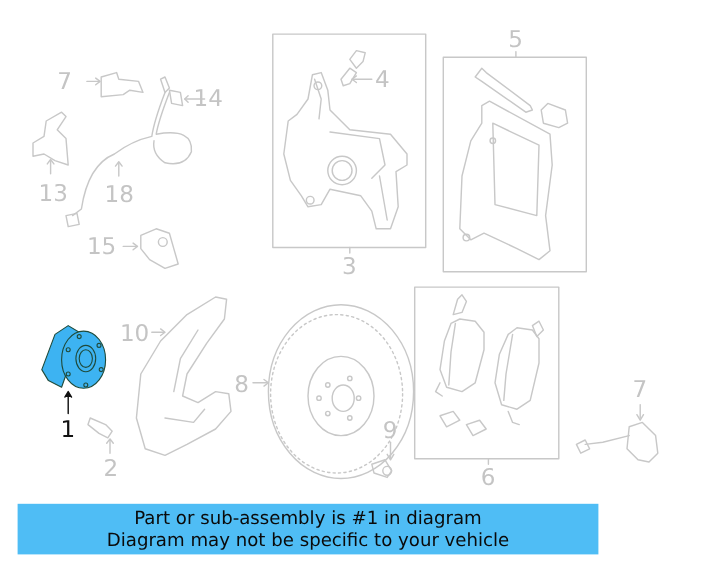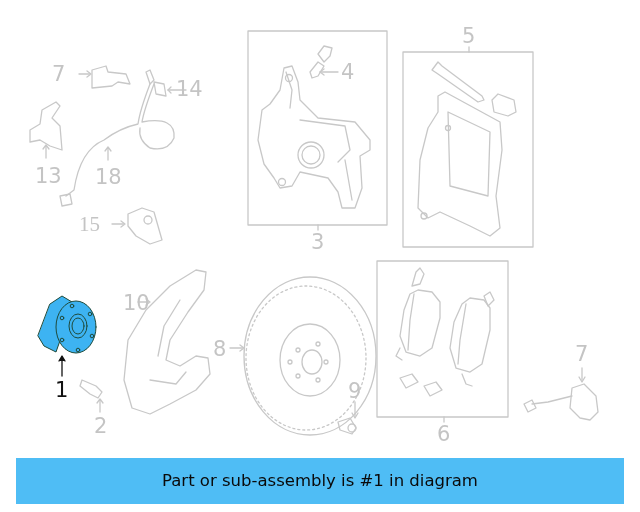--- a/index.html
+++ b/index.html
@@ -1,20 +1,20 @@
 <!DOCTYPE html>
 <html><head>
 <meta charset="utf-8">
 <style>
   html,body{margin:0;padding:0;background:#ffffff;}
   body{width:640px;height:512px;position:relative;overflow:hidden;font-family:"DejaVu Sans",sans-serif;}
   #diagram{position:absolute;left:0;top:0;width:640px;height:512px;}
   .callout{position:absolute;font-family:"DejaVu Sans",sans-serif;font-size:21px;color:#c4c4c4;line-height:1;}
   .callout.active{color:#111111;}
-  .banner{position:absolute;left:16px;top:458px;width:608px;height:46px;background:#4fbdf5;display:flex;flex-direction:column;align-items:center;justify-content:center;}
+  .banner{position:absolute;left:16px;top:458px;width:528px;height:46px;background:#4fbdf5;display:flex;flex-direction:column;align-items:center;justify-content:center;}
   .banner span{font-family:"DejaVu Sans",sans-serif;font-size:16.5px;color:#0a0a0a;line-height:20px;}
 </style>
 </head>
 <body>
 
 <svg id="diagram" viewBox="0 0 640 512" xmlns="http://www.w3.org/2000/svg">
   <g fill="none" stroke="#c8c8c8" stroke-width="1.3" stroke-linejoin="round" stroke-linecap="round">
 
     <rect x="248" y="31" width="139" height="194"></rect>
     <line x1="318" y1="225" x2="318" y2="230"></line>
@@ -162,22 +162,23 @@
 
 <span class="callout active" style="left:55px;top:380px;">1</span>
 <span class="callout" style="left:94px;top:416px;">2</span>
 <span class="callout" style="left:311px;top:232px;">3</span>
 <span class="callout" style="left:341px;top:62px;">4</span>
 <span class="callout" style="left:462px;top:26px;">5</span>
 <span class="callout" style="left:437px;top:424px;">6</span>
 <span class="callout" style="left:575px;top:344px;">7</span>
 <span class="callout" style="left:213px;top:339px;">8</span>
 <span class="callout" style="left:348px;top:381px;">9</span>
-<span class="callout" style="left:109px;top:293px;margin-left:14px;">10</span>
+<span class="callout" style="left:109px;top:293px;">10</span>
 <span class="callout" style="left:95px;top:167px;">18</span>
 <span class="callout" style="left:52px;top:64px;">7</span>
 <span class="callout" style="left:35px;top:166px;text-align:right;">13</span>
 <span class="callout" style="left:176px;top:79px;">14</span>
-<span class="callout" style="left:79px;top:214px;font-family:Liberation Serif, serif;">15</span>
+<span class="callout" style="left:79px;top:214px;">15</span>
 
 <div class="banner">
   <span>Part or sub-assembly is #1 in diagram</span>
+  <span>Diagram may not be specific to your vehicle</span>
 </div>
 
 </body></html>

